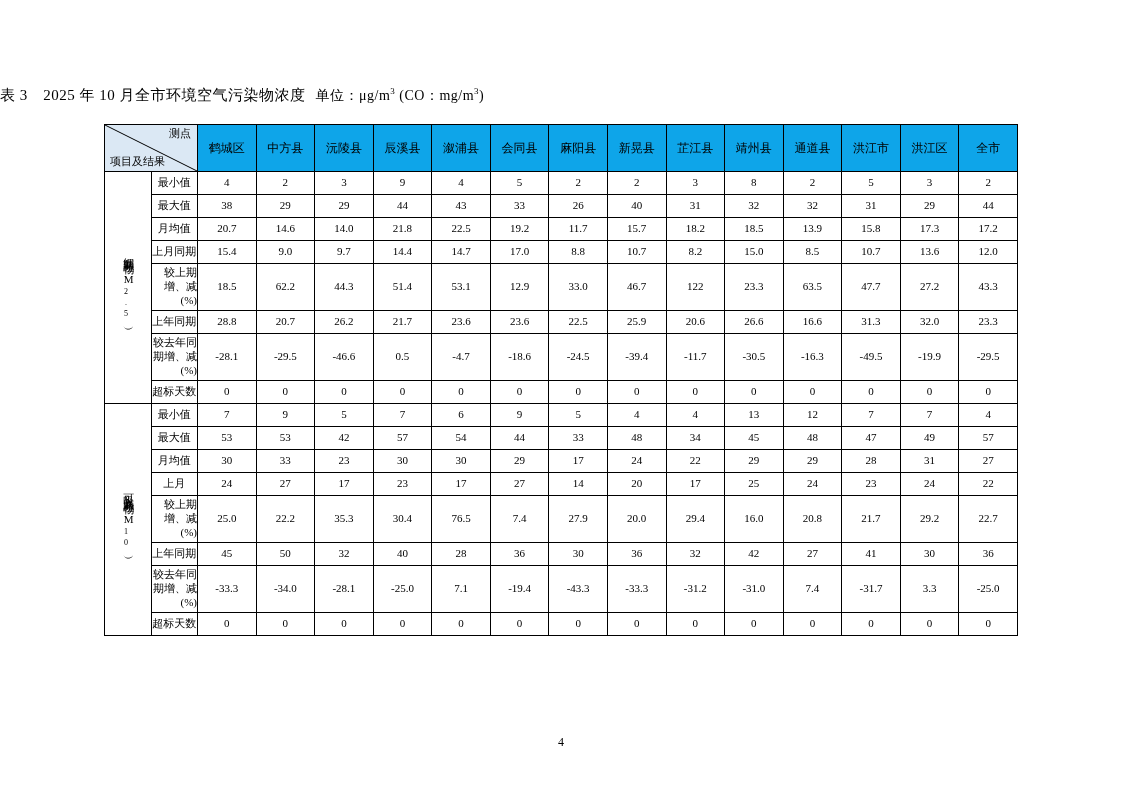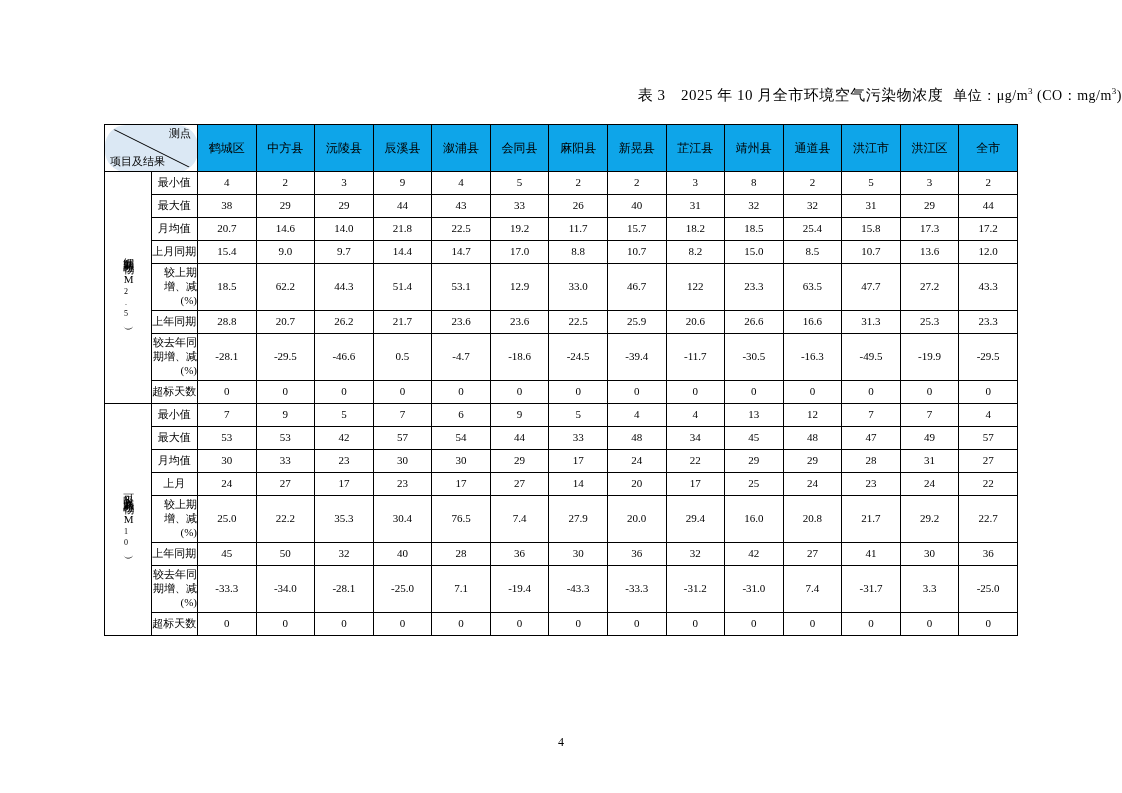--- a/index.html
+++ b/index.html
@@ -21,21 +21,21 @@
     top: 0;
     width: 1122px;
     height: 793px;
     background: #fff;
   }
   .title {
     position: absolute;
     left: 0;
     top: 86px;
     width: 1122px;
-    text-align: right;
+    text-align: left;
     font-size: 15px;
     letter-spacing: 0.5px;
     white-space: nowrap;
   }
   .title .t-main { margin-right: 10px; }
   .title .t-unit { font-size: 14px; }
   sup { font-size: 9px; vertical-align: super; }
   sub { font-size: 9px; vertical-align: sub; }
 
   table.data {
@@ -59,21 +59,20 @@
     background: #0ea5e9;
     height: 46px;
     font-size: 12px;
   }
   td.corner {
     position: relative;
     background: #dbe8f4;
     width: 92px;
     padding: 0;
     overflow: hidden;
-    border-radius: 21px;
   }
   td.corner .diag {
     position: absolute;
     left: 0; top: 0; width: 100%; height: 100%;
   }
   td.corner .lbl-top {
     position: absolute;
     right: 6px;
     top: 2px;
     font-size: 11px;
@@ -190,21 +189,21 @@
           <td class="val">20.7</td>
           <td class="val">14.6</td>
           <td class="val">14.0</td>
           <td class="val">21.8</td>
           <td class="val">22.5</td>
           <td class="val">19.2</td>
           <td class="val">11.7</td>
           <td class="val">15.7</td>
           <td class="val">18.2</td>
           <td class="val">18.5</td>
-          <td class="val">25.4</td>
+          <td class="val">13.9</td>
           <td class="val">15.8</td>
           <td class="val">17.3</td>
           <td class="val">17.2</td>
         </tr>
         <tr>
           <td class="rowhead">上月同期</td>
           <td class="val">15.4</td>
           <td class="val">9.0</td>
           <td class="val">9.7</td>
           <td class="val">14.4</td>
@@ -243,21 +242,21 @@
           <td class="val">26.2</td>
           <td class="val">21.7</td>
           <td class="val">23.6</td>
           <td class="val">23.6</td>
           <td class="val">22.5</td>
           <td class="val">25.9</td>
           <td class="val">20.6</td>
           <td class="val">26.6</td>
           <td class="val">16.6</td>
           <td class="val">31.3</td>
-          <td class="val">25.3</td>
+          <td class="val">32.0</td>
           <td class="val">23.3</td>
         </tr>
         <tr>
           <td class="rowhead tall">较去年同<br>期增、减<br>(%)</td>
           <td class="val">-28.1</td>
           <td class="val">-29.5</td>
           <td class="val">-46.6</td>
           <td class="val">0.5</td>
           <td class="val">-4.7</td>
           <td class="val">-18.6</td>

